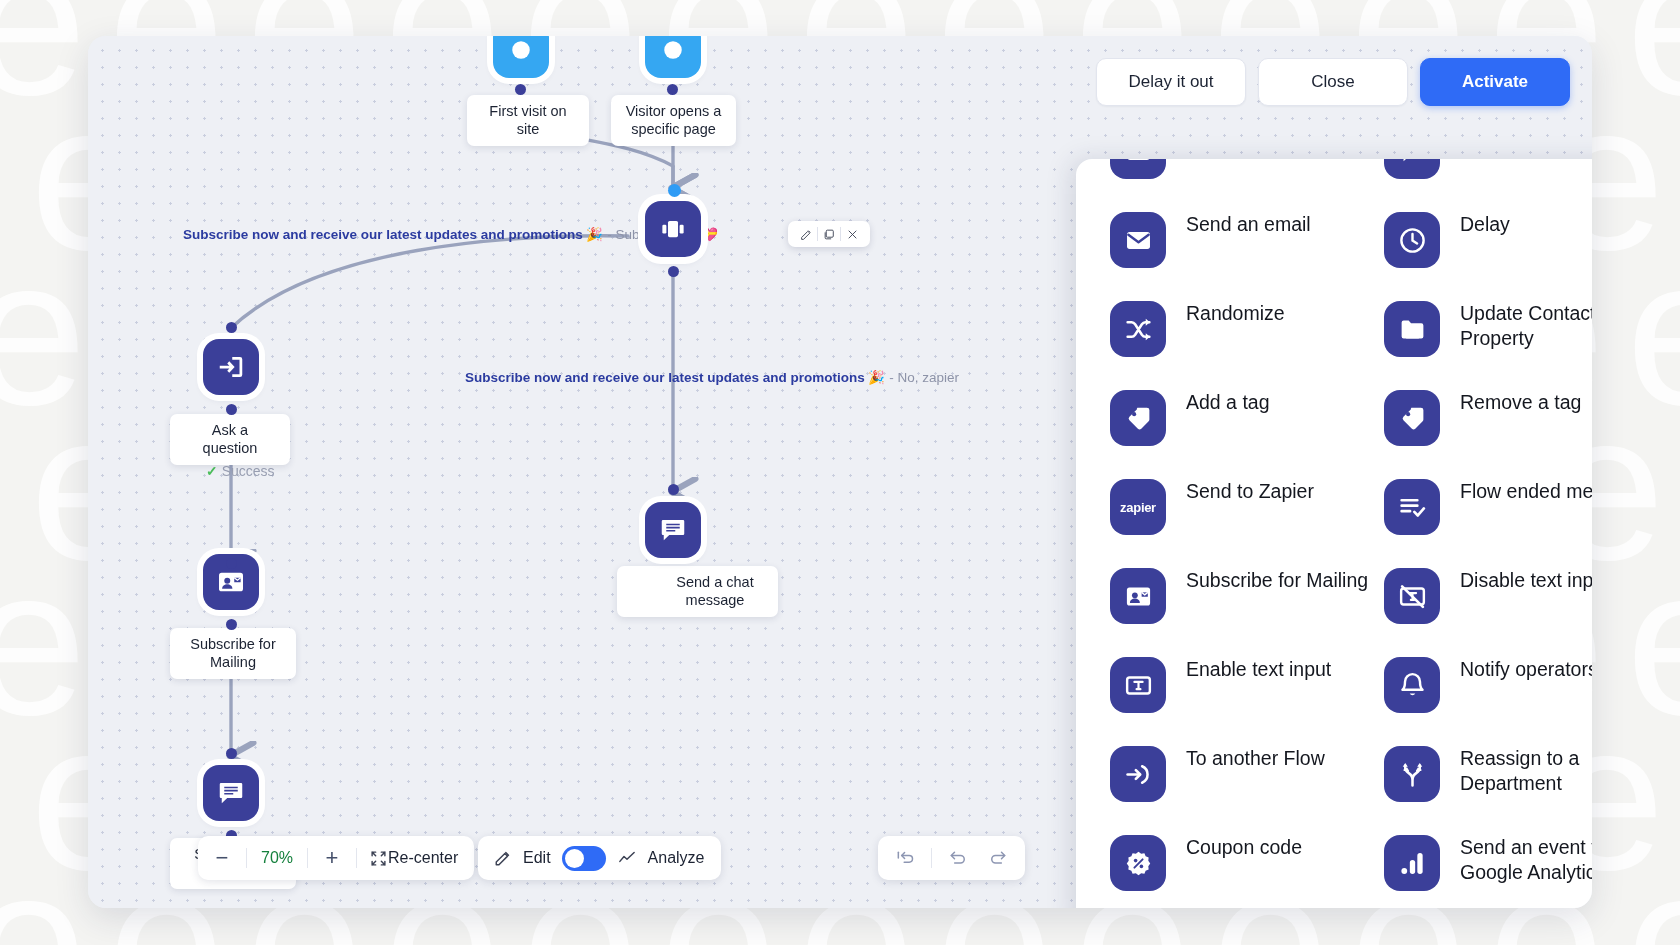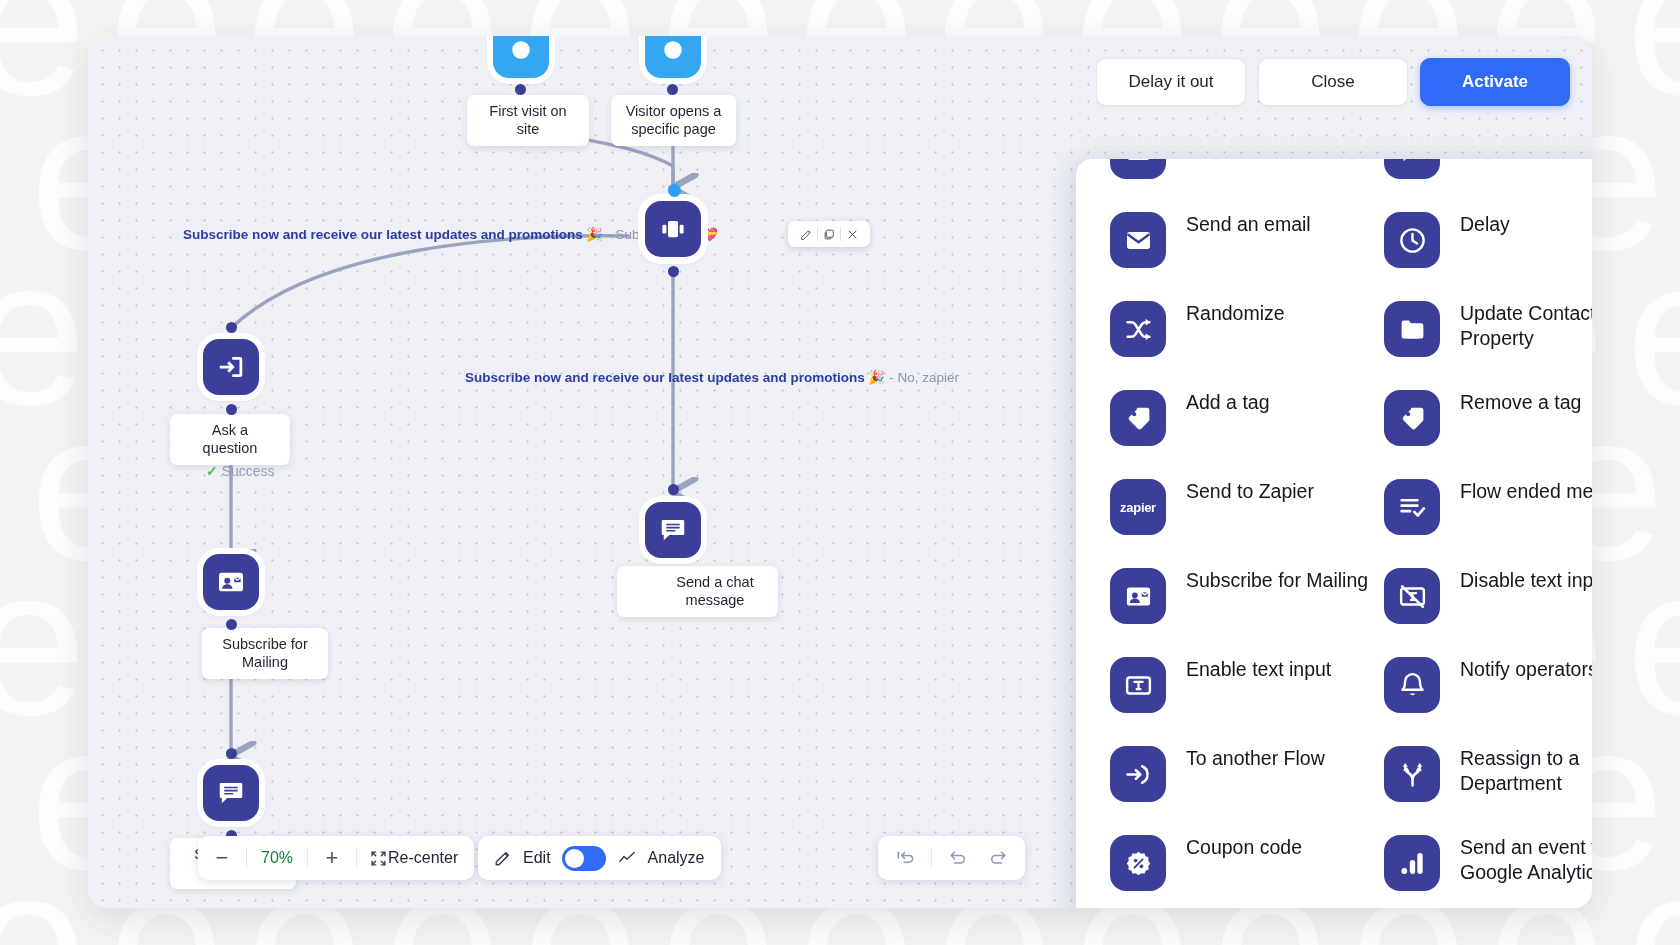--- a/index.html
+++ b/index.html
@@ -349,21 +349,21 @@
   <div class="node" style="left:115px;top:518px;">
     <svg viewBox="0 0 24 24">
       <rect x="2.4" y="4.6" width="19.2" height="14.8" rx="2.1"></rect>
       <circle cx="9" cy="11" r="2.4" fill="#3b3f99"></circle>
       <path d="M4.9 17.3c0-2.3 1.9-3.6 4.1-3.6s4.1 1.3 4.1 3.6H4.9z" fill="#3b3f99"></path>
       <path d="M14.6 8.6h5.1v3.6h-5.1z" fill="#3b3f99"></path>
       <path d="M14.6 8.6l2.55 2 2.55-2" fill="none" stroke="#fff" stroke-width="1.1"></path>
     </svg>
   </div>
   <div class="dot" style="left:138px;top:583px;"></div>
-  <div class="label" style="left:82px;top:592px;width:100px;margin-left:32px;">Subscribe for
+  <div class="label" style="left:82px;top:592px;width:100px;">Subscribe for
 Mailing</div>
 
   <div class="dot" style="left:138px;top:712px;"></div>
   <div class="node" style="left:115px;top:729px;">
     <svg viewBox="0 0 24 24">
       <path d="M4 4h16a1 1 0 0 1 1 1v10a1 1 0 0 1-1 1H9l-4.4 4.1V16H4a1 1 0 0 1-1-1V5a1 1 0 0 1 1-1z"></path>
       <path d="M6.6 7.6h10.8M6.6 10.1h10.8M6.6 12.6h7.2" stroke="#3b3f99" stroke-width="1.3" fill="none"></path>
     </svg>
   </div>
   <div class="dot" style="left:138px;top:794px;"></div>

